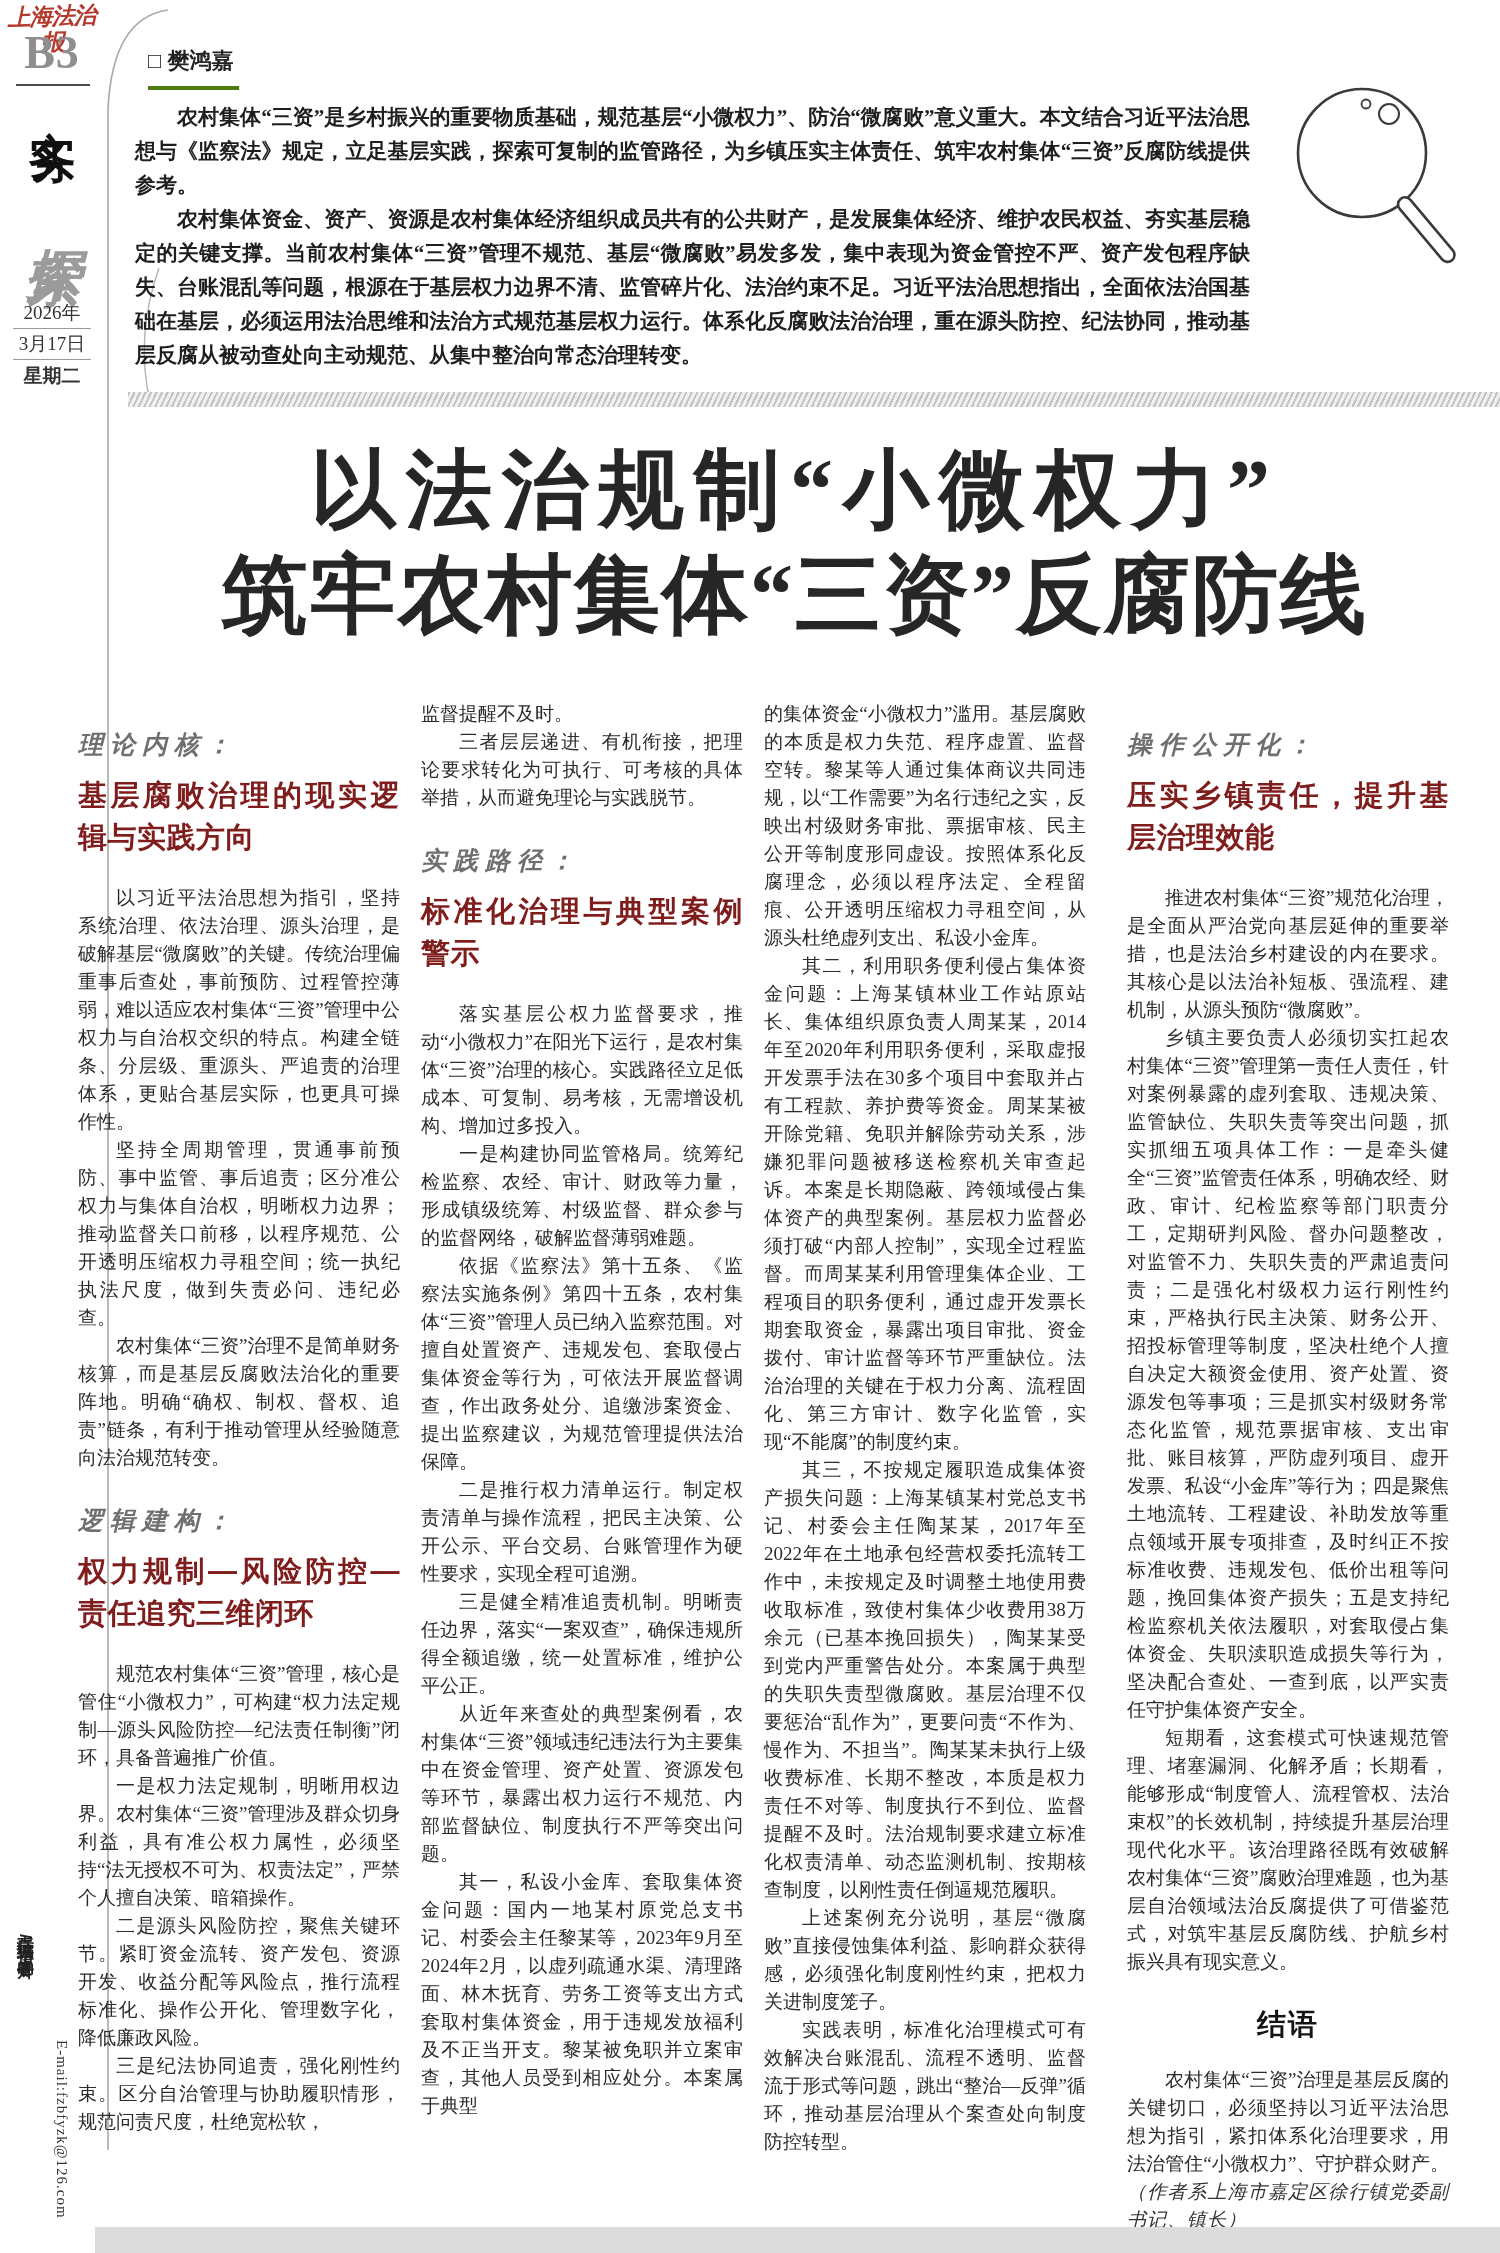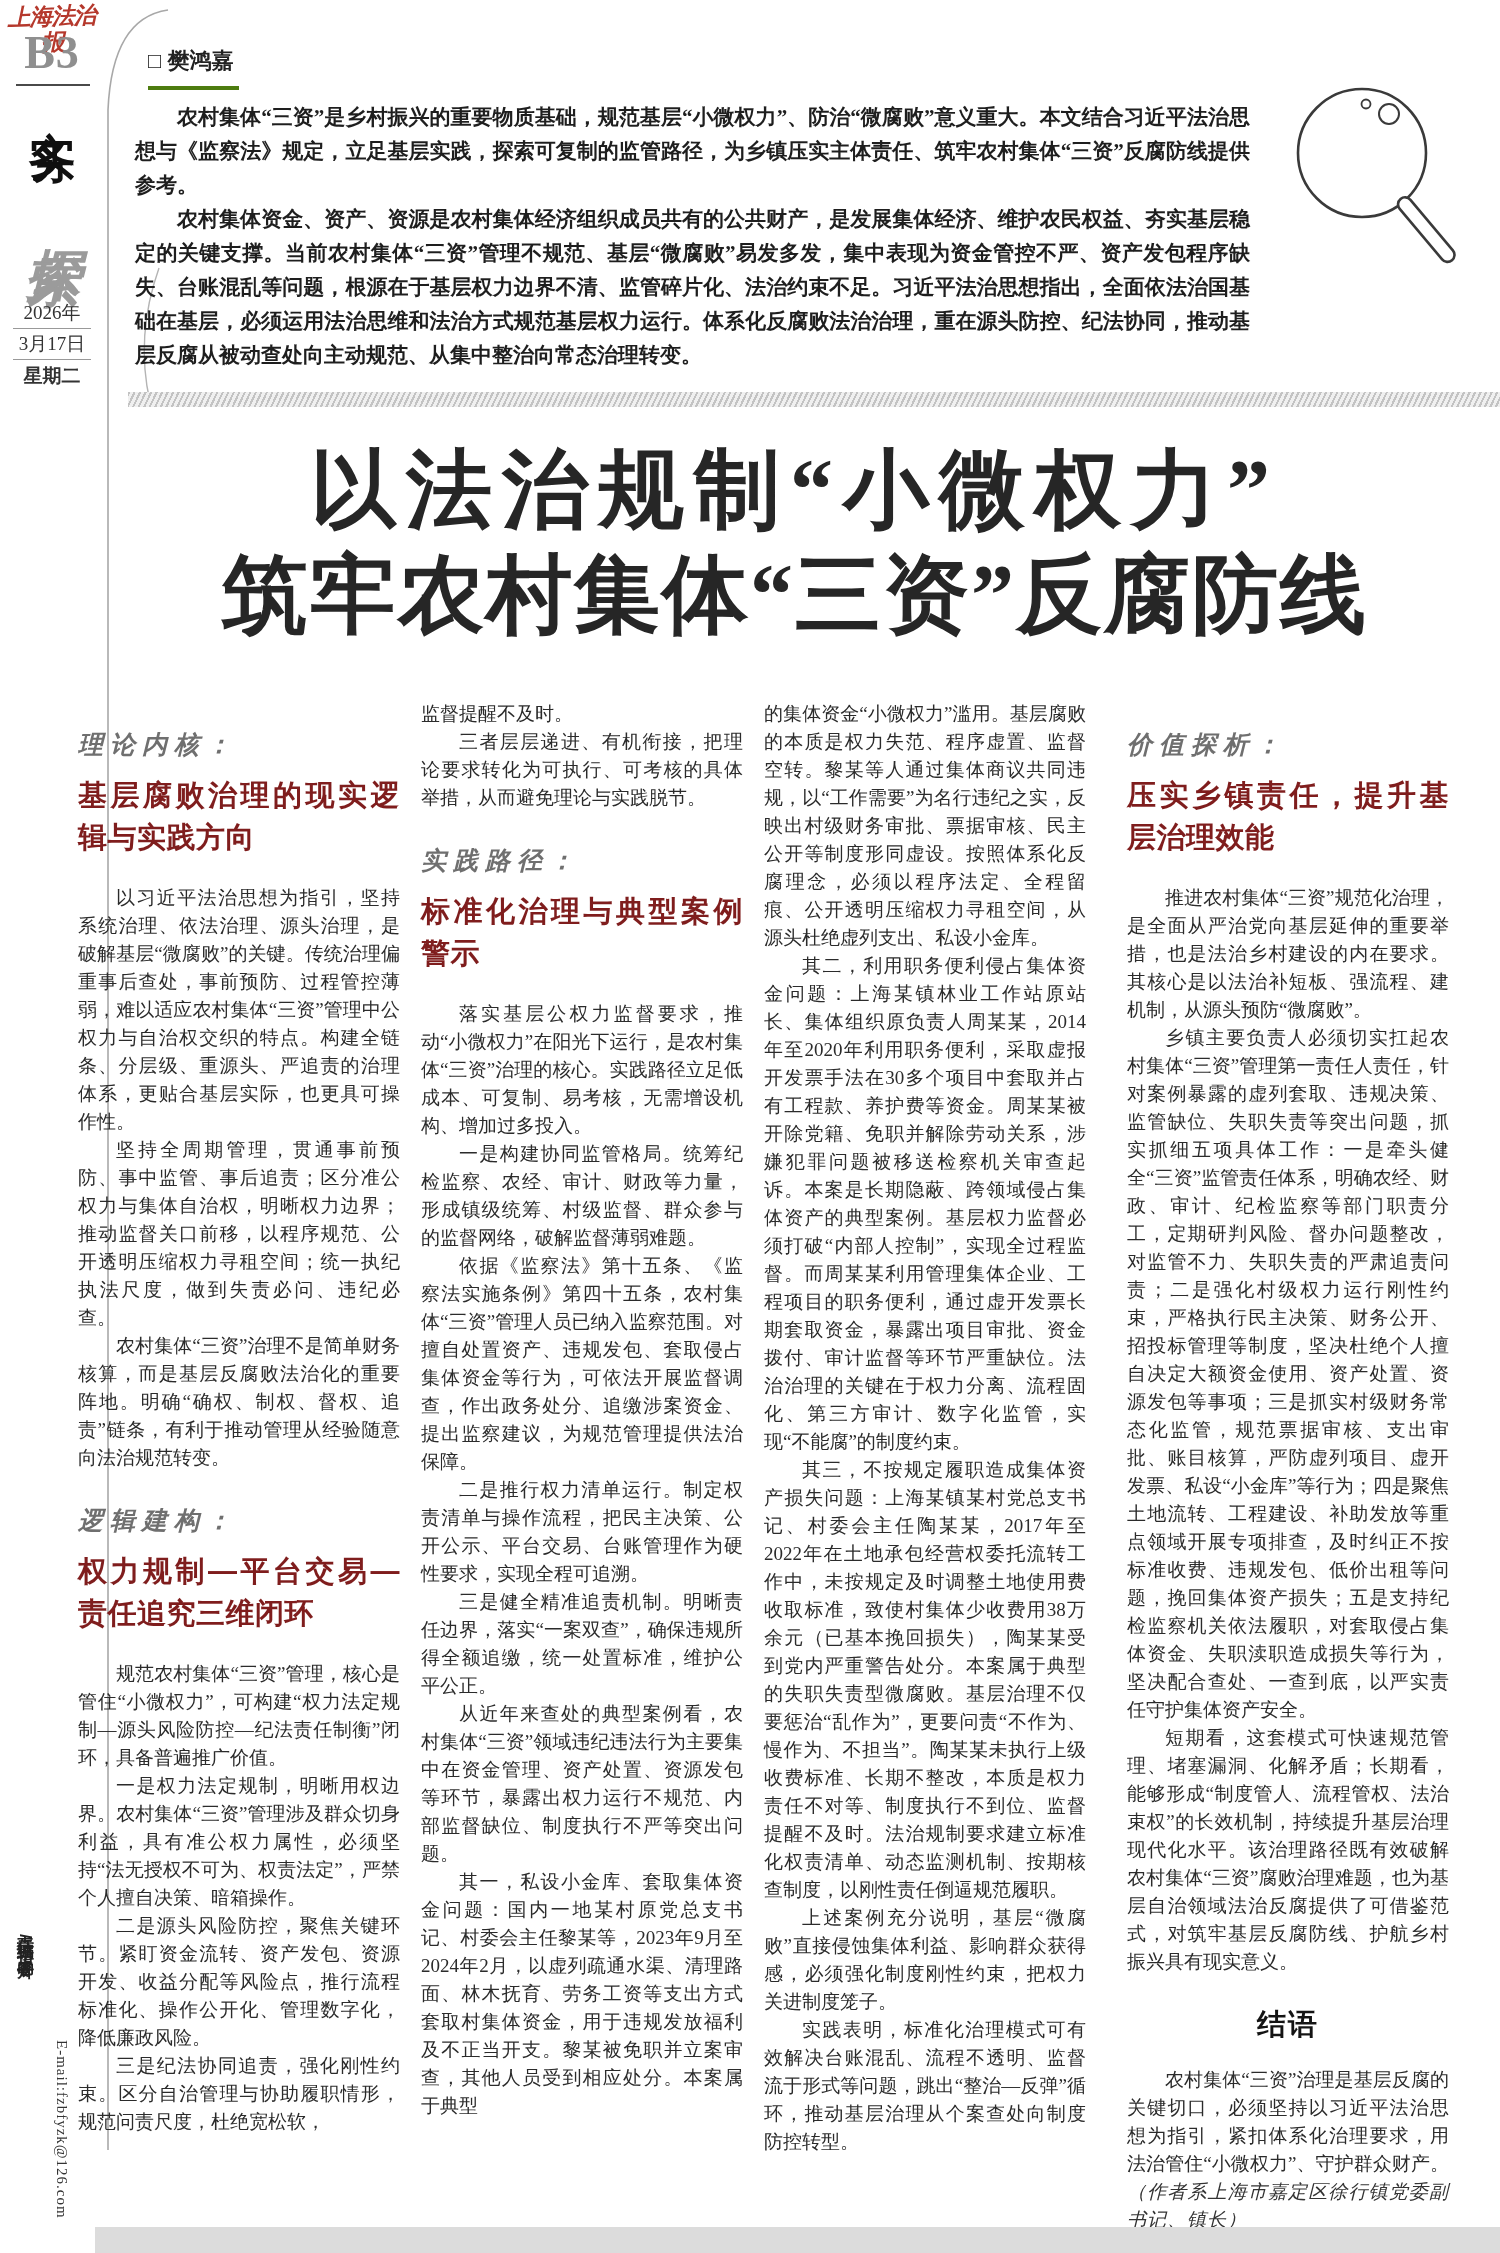--- a/index.html
+++ b/index.html
@@ -110,21 +110,21 @@
     <div class="l2">筑牢农村集体“三资”反腐防线</div>
   </div>
 
   <div class="col col-1">
       <div class="kicker">理论内核：</div>
       <h3 class="heading">基层腐败治理的现实逻辑与实践方向</h3>
       <p class="p">以习近平法治思想为指引，坚持系统治理、依法治理、源头治理，是破解基层“微腐败”的关键。传统治理偏重事后查处，事前预防、过程管控薄弱，难以适应农村集体“三资”管理中公权力与自治权交织的特点。构建全链条、分层级、重源头、严追责的治理体系，更贴合基层实际，也更具可操作性。</p>
       <p class="p">坚持全周期管理，贯通事前预防、事中监管、事后追责；区分准公权力与集体自治权，明晰权力边界；推动监督关口前移，以程序规范、公开透明压缩权力寻租空间；统一执纪执法尺度，做到失责必问、违纪必查。</p>
       <p class="p">农村集体“三资”治理不是简单财务核算，而是基层反腐败法治化的重要阵地。明确“确权、制权、督权、追责”链条，有利于推动管理从经验随意向法治规范转变。</p>
       <div class="kicker">逻辑建构：</div>
-      <h3 class="heading">权力规制—平台交易—责任追究三维闭环</h3>
+      <h3 class="heading">权力规制—风险防控—责任追究三维闭环</h3>
       <p class="p">规范农村集体“三资”管理，核心是管住“小微权力”，可构建“权力法定规制—源头风险防控—纪法责任制衡”闭环，具备普遍推广价值。</p>
       <p class="p">一是权力法定规制，明晰用权边界。农村集体“三资”管理涉及群众切身利益，具有准公权力属性，必须坚持“法无授权不可为、权责法定”，严禁个人擅自决策、暗箱操作。</p>
       <p class="p">二是源头风险防控，聚焦关键环节。紧盯资金流转、资产发包、资源开发、收益分配等风险点，推行流程标准化、操作公开化、管理数字化，降低廉政风险。</p>
       <p class="p">三是纪法协同追责，强化刚性约束。区分自治管理与协助履职情形，规范问责尺度，杜绝宽松软，</p>
     </div>
   <div class="col col-2">
       <p class="p-cont">监督提醒不及时。</p>
       <p class="p">三者层层递进、有机衔接，把理论要求转化为可执行、可考核的具体举措，从而避免理论与实践脱节。</p>
       <div class="kicker">实践路径：</div>
       <h3 class="heading">标准化治理与典型案例警示</h3>
@@ -137,21 +137,21 @@
       <p class="p">其一，私设小金库、套取集体资金问题：国内一地某村原党总支书记、村委会主任黎某等，2023年9月至2024年2月，以虚列疏通水渠、清理路面、林木抚育、劳务工资等支出方式套取村集体资金，用于违规发放福利及不正当开支。黎某被免职并立案审查，其他人员受到相应处分。本案属于典型</p>
     </div>
   <div class="col col-3">
       <p class="p-cont">的集体资金“小微权力”滥用。基层腐败的本质是权力失范、程序虚置、监督空转。黎某等人通过集体商议共同违规，以“工作需要”为名行违纪之实，反映出村级财务审批、票据审核、民主公开等制度形同虚设。按照体系化反腐理念，必须以程序法定、全程留痕、公开透明压缩权力寻租空间，从源头杜绝虚列支出、私设小金库。</p>
       <p class="p">其二，利用职务便利侵占集体资金问题：上海某镇林业工作站原站长、集体组织原负责人周某某，2014年至2020年利用职务便利，采取虚报开发票手法在30多个项目中套取并占有工程款、养护费等资金。周某某被开除党籍、免职并解除劳动关系，涉嫌犯罪问题被移送检察机关审查起诉。本案是长期隐蔽、跨领域侵占集体资产的典型案例。基层权力监督必须打破“内部人控制”，实现全过程监督。而周某某利用管理集体企业、工程项目的职务便利，通过虚开发票长期套取资金，暴露出项目审批、资金拨付、审计监督等环节严重缺位。法治治理的关键在于权力分离、流程固化、第三方审计、数字化监管，实现“不能腐”的制度约束。</p>
       <p class="p">其三，不按规定履职造成集体资产损失问题：上海某镇某村党总支书记、村委会主任陶某某，2017年至2022年在土地承包经营权委托流转工作中，未按规定及时调整土地使用费收取标准，致使村集体少收费用38万余元（已基本挽回损失），陶某某受到党内严重警告处分。本案属于典型的失职失责型微腐败。基层治理不仅要惩治“乱作为”，更要问责“不作为、慢作为、不担当”。陶某某未执行上级收费标准、长期不整改，本质是权力责任不对等、制度执行不到位、监督提醒不及时。法治规制要求建立标准化权责清单、动态监测机制、按期核查制度，以刚性责任倒逼规范履职。</p>
       <p class="p">上述案例充分说明，基层“微腐败”直接侵蚀集体利益、影响群众获得感，必须强化制度刚性约束，把权力关进制度笼子。</p>
       <p class="p">实践表明，标准化治理模式可有效解决台账混乱、流程不透明、监督流于形式等问题，跳出“整治—反弹”循环，推动基层治理从个案查处向制度防控转型。</p>
     </div>
   <div class="col col-4">
-      <div class="kicker">价值探析：</div>
+      <div class="kicker">操作公开化：</div>
       <h3 class="heading">压实乡镇责任，提升基层治理效能</h3>
       <p class="p">推进农村集体“三资”规范化治理，是全面从严治党向基层延伸的重要举措，也是法治乡村建设的内在要求。其核心是以法治补短板、强流程、建机制，从源头预防“微腐败”。</p>
       <p class="p">乡镇主要负责人必须切实扛起农村集体“三资”管理第一责任人责任，针对案例暴露的虚列套取、违规决策、监管缺位、失职失责等突出问题，抓实抓细五项具体工作：一是牵头健全“三资”监管责任体系，明确农经、财政、审计、纪检监察等部门职责分工，定期研判风险、督办问题整改，对监管不力、失职失责的严肃追责问责；二是强化村级权力运行刚性约束，严格执行民主决策、财务公开、招投标管理等制度，坚决杜绝个人擅自决定大额资金使用、资产处置、资源发包等事项；三是抓实村级财务常态化监管，规范票据审核、支出审批、账目核算，严防虚列项目、虚开发票、私设“小金库”等行为；四是聚焦土地流转、工程建设、补助发放等重点领域开展专项排查，及时纠正不按标准收费、违规发包、低价出租等问题，挽回集体资产损失；五是支持纪检监察机关依法履职，对套取侵占集体资金、失职渎职造成损失等行为，坚决配合查处、一查到底，以严实责任守护集体资产安全。</p>
       <p class="p">短期看，这套模式可快速规范管理、堵塞漏洞、化解矛盾；长期看，能够形成“制度管人、流程管权、法治束权”的长效机制，持续提升基层治理现代化水平。该治理路径既有效破解农村集体“三资”腐败治理难题，也为基层自治领域法治反腐提供了可借鉴范式，对筑牢基层反腐防线、护航乡村振兴具有现实意义。</p>
       <h3 class="center-heading">结语</h3>
       <p class="p">农村集体“三资”治理是基层反腐的关键切口，必须坚持以习近平法治思想为指引，紧扣体系化治理要求，用法治管住“小微权力”、守护群众财产。<span class="author">（作者系上海市嘉定区徐行镇党委副书记、镇长）</span></p>
     </div>
 
   <div class="bottom-band"></div>
 </div>

